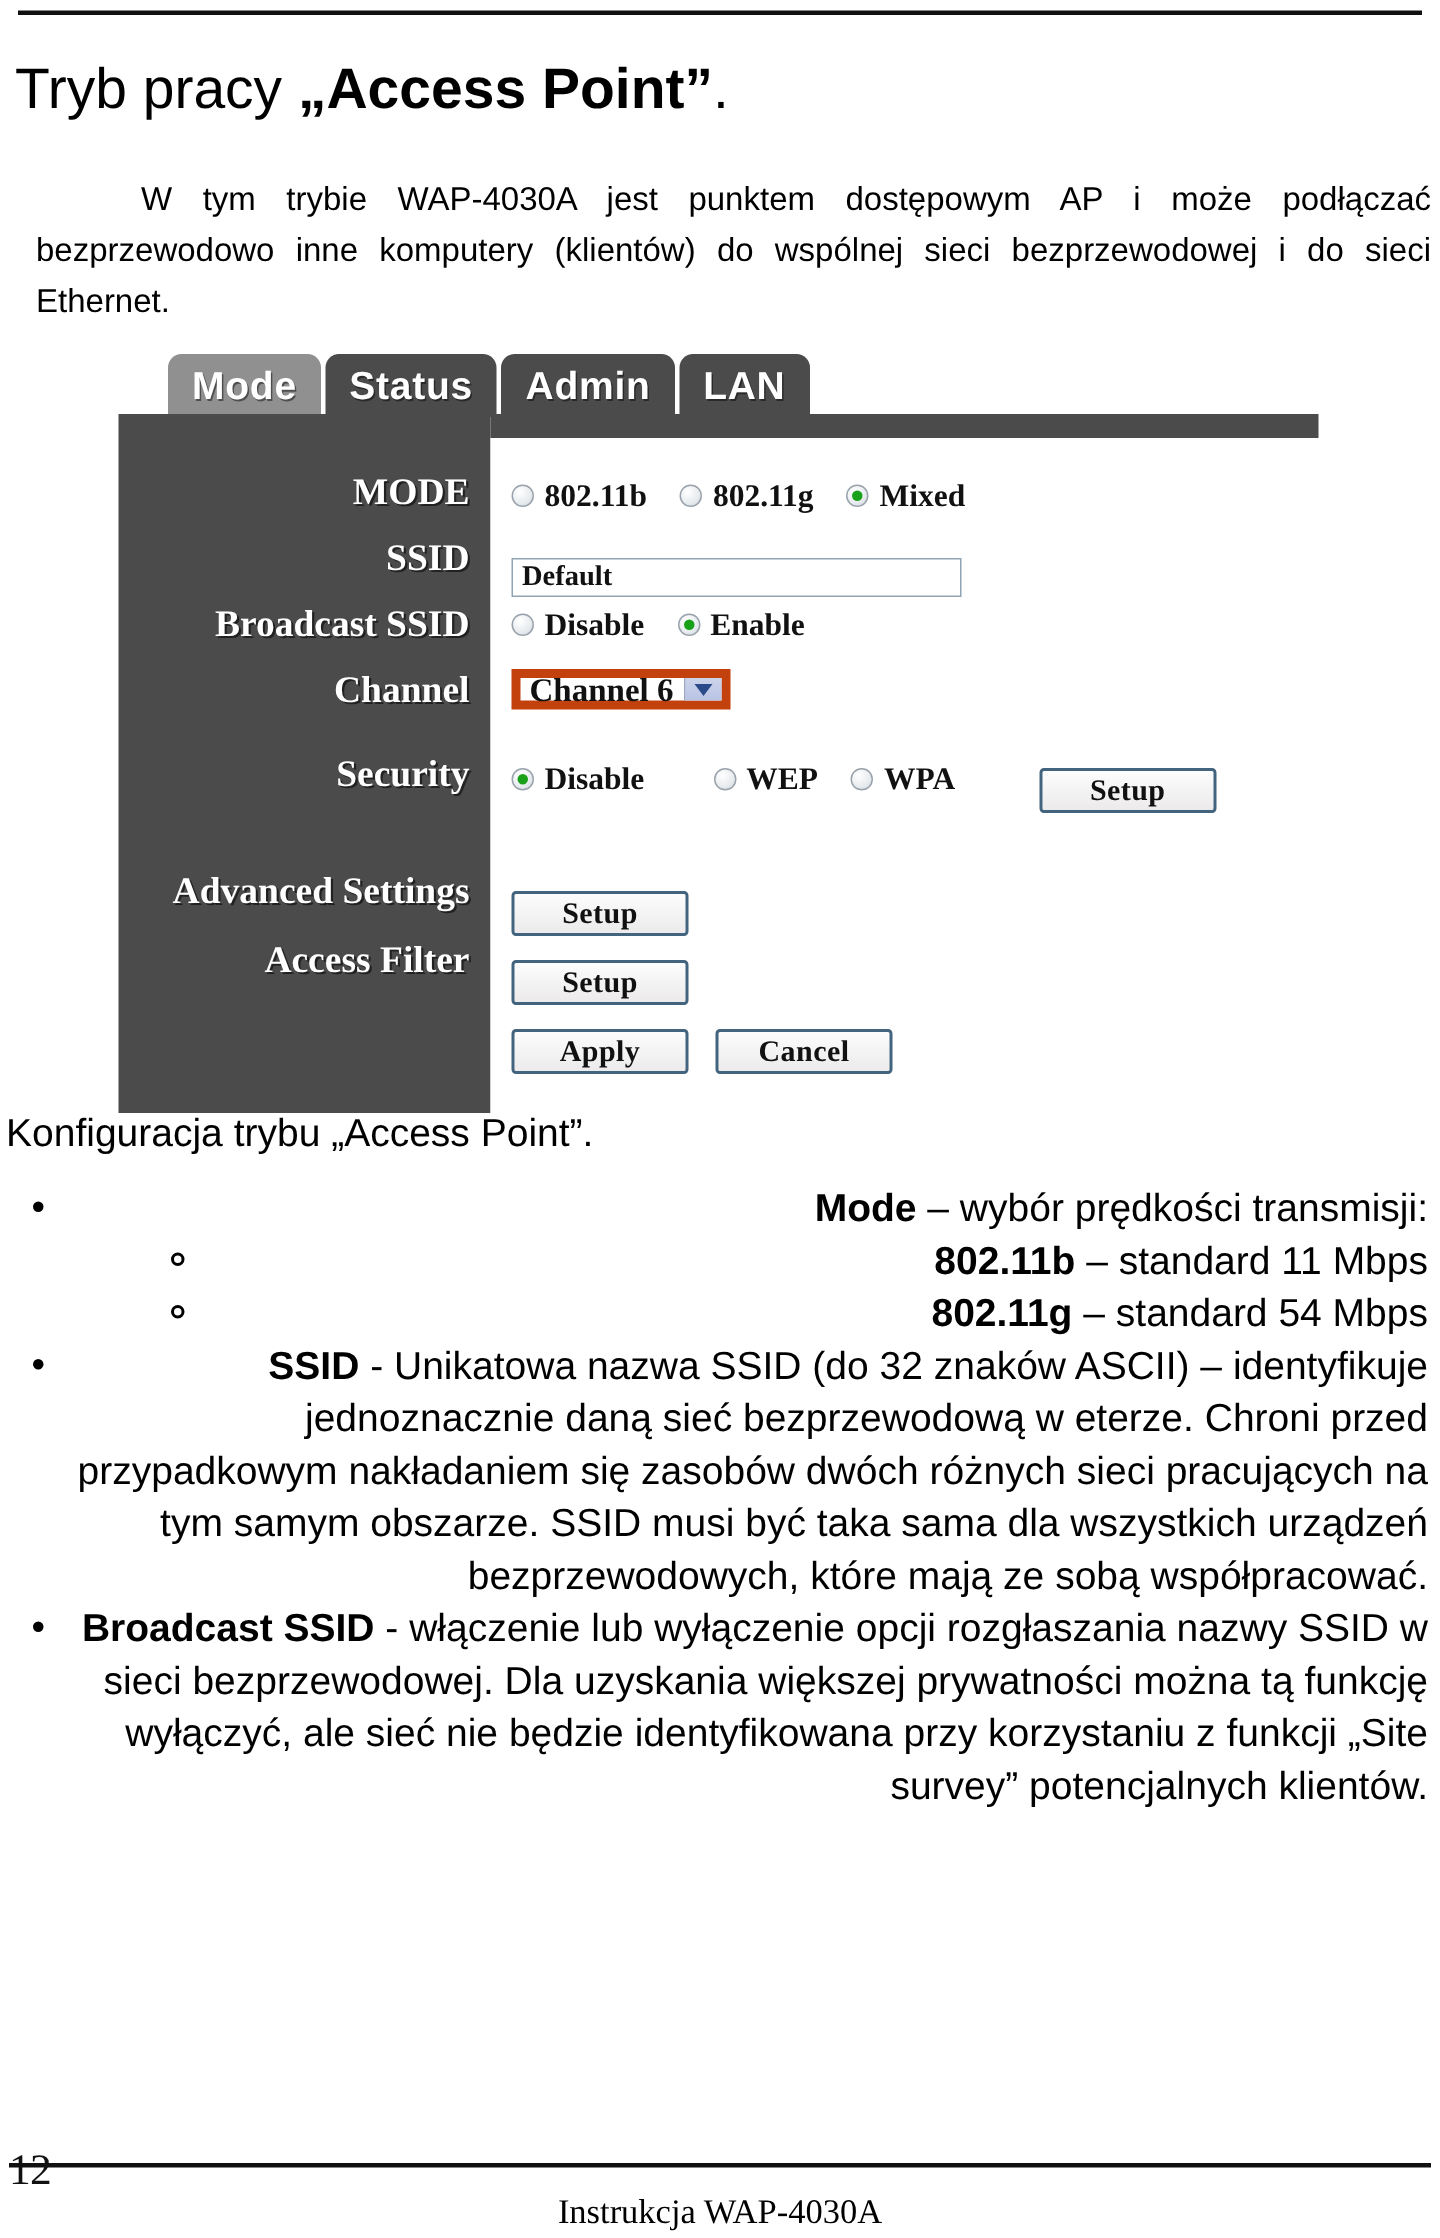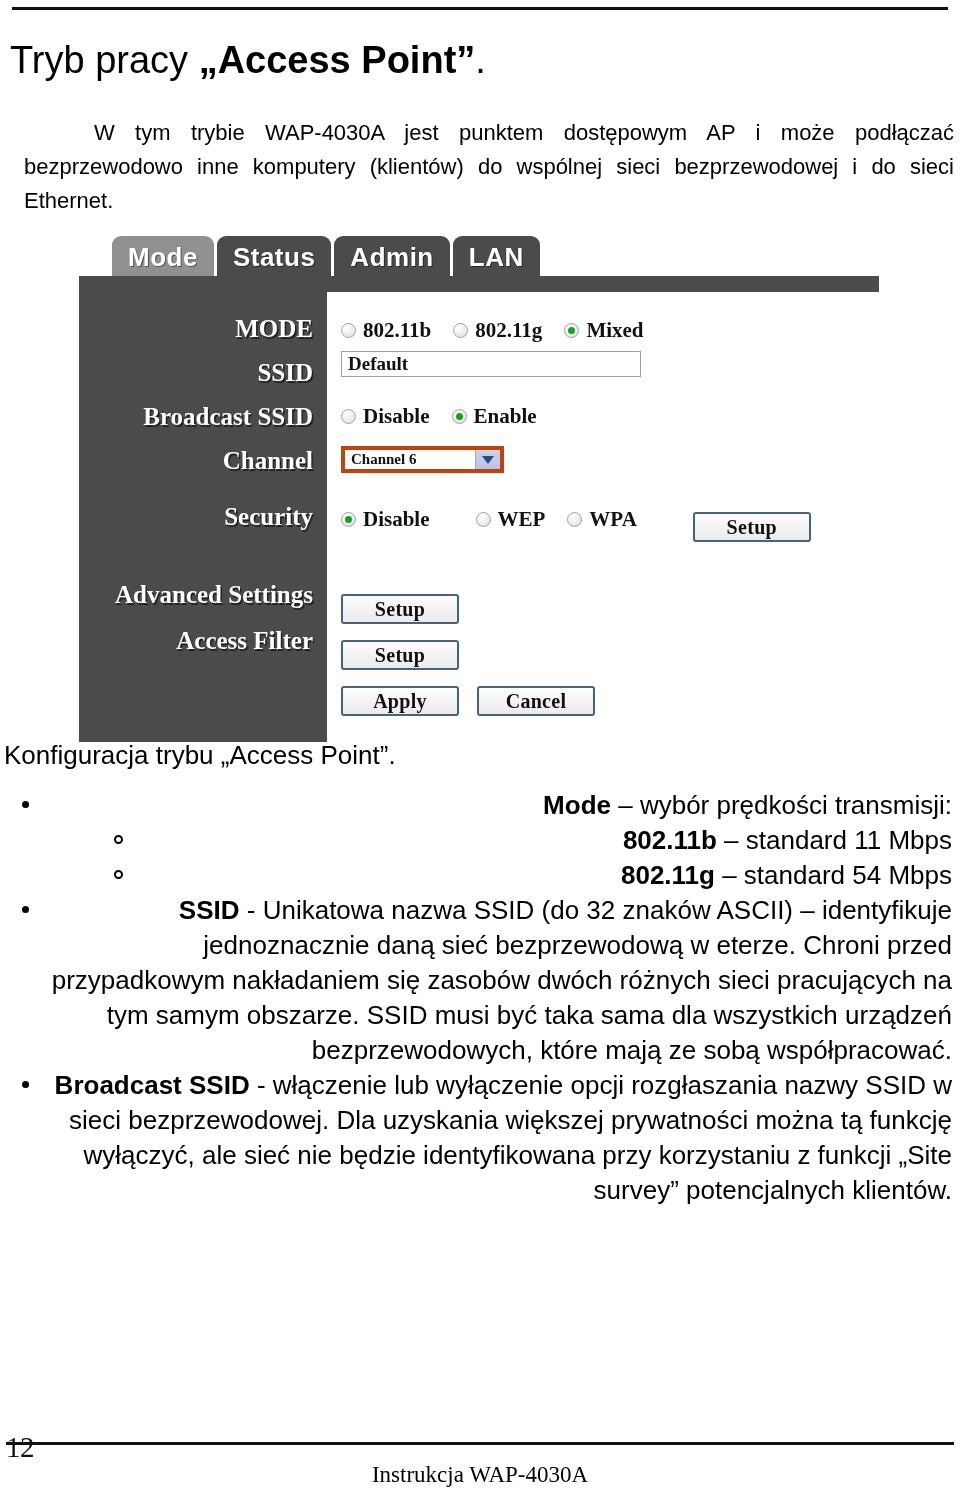--- a/index.html
+++ b/index.html
@@ -260,31 +260,31 @@
     font-weight: bold;
     font-size: 19px;
     color: #111;
     display: flex;
     align-items: center;
     padding-left: 6px;
     box-sizing: border-box;
   }
 
   .selectbox {
-    width: 163px;
+    width: 146px;
     height: 27px;
-    border: 4px solid #c2410c;
+    border: 6px solid #c2410c;
     background: #ffffff;
     display: flex;
     align-items: center;
     justify-content: space-between;
     box-sizing: border-box;
     font-family: "Liberation Serif", serif;
     font-weight: bold;
-    font-size: 15px;
+    font-size: 22px;
     color: #111;
   }
   .selectbox .val { padding-left: 6px; }
   .selectbox .arrowbox {
     width: 25px;
     height: 100%;
     background: linear-gradient(180deg, #ccd4ea 0%, #b9c3e4 100%);
     border-left: 1px solid #9aa8c4;
     display: flex;
     align-items: center;
@@ -357,21 +357,21 @@
         <span class="radio">
           <span class="bullet"></span>
           <span class="txt">802.11g</span>
         </span>
         <span class="radio on">
           <span class="bullet"></span>
           <span class="txt">Mixed</span>
         </span>
       </div>
 
-      <div class="row" style="top:59px;">
+      <div class="row" style="top:80px;">
         <span class="textfield">Default</span>
       </div>
 
       <div class="row" style="top:112px;">
         <span class="radio">
           <span class="bullet"></span>
           <span class="txt">Disable</span>
         </span>
         <span class="radio on">
           <span class="bullet"></span>

